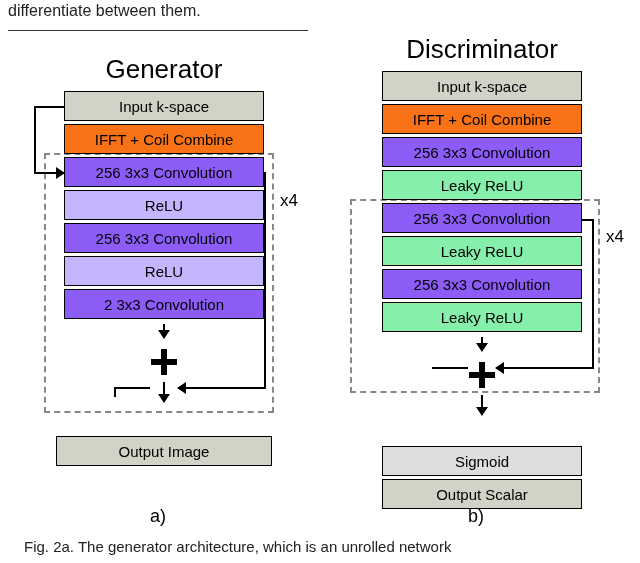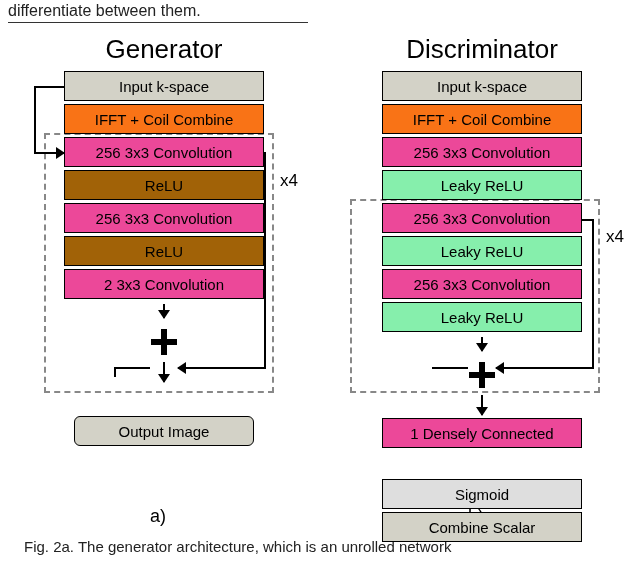--- a/index.html
+++ b/index.html
@@ -15,29 +15,29 @@
     height: 563px;
     position: relative;
     background: #fff;
   }
   .topline {
     position: absolute;
     left: 8px; top: 2px;
     font-size: 16px;
     color: #222;
     border-bottom: 1px solid #333;
-    padding-bottom: 2px;
+    padding-bottom: 10px;
     width: 300px;
   }
   .panel {
     position: absolute;
     top: 34px;
     width: 300px;
   }
-  .panel.left { left: 14px; }
+  .panel.left { left: 14px; margin-top: 20px; }
   .panel.right { left: 332px; }
   .title {
     text-align: center;
     font-size: 26px;
     margin-bottom: 6px;
     color: #000;
     font-weight: 500;
   }
   .stack {
     position: relative;
@@ -54,22 +54,22 @@
     align-items: center;
     justify-content: center;
     font-size: 15px;
     color: #000;
     position: relative;
     z-index: 2;
   }
   .c-grey   { background: #d3d2c7; }
   .c-lgrey  { background: #dedede; margin-top: 28px; }
   .c-purple { background: #f97316; }
-  .c-cyan   { background: #ec4899; }
-  .c-orange { background: #a16207; }
+  .c-cyan   { background: #8b5cf6; }
+  .c-orange { background: #c4b5fd; }
   .c-teal   { background: #86efac; }
 
   .dashed-box {
     position: absolute;
     border: 2px dashed #888;
     z-index: 1;
     pointer-events: none;
   }
   .x4-label {
     position: absolute;
@@ -161,21 +161,21 @@
       <div class="block c-cyan">256 3x3 Convolution</div>
       <div class="block c-orange">ReLU</div>
       <div class="block c-cyan">256 3x3 Convolution</div>
       <div class="block c-orange">ReLU</div>
       <div class="block c-cyan">2 3x3 Convolution</div>
 
       <div class="arrow-down" style="height:14px;margin-top:2px;"></div>
       <div class="plus"></div>
       <div class="arrow-down" style="height:20px;margin-top:-4px;"></div>
       <div class="output-gap"></div>
-      <div class="block c-grey" style="width:180px;border-radius:6px;">Output Image</div>
+      <div class="block c-grey" style="width:216px;">Output Image</div>
 
       <div class="dashed-box" style="left:30px; top:62px; width:230px; height:260px;"></div>
       <div class="x4-label" style="left:266px; top:100px;">x4</div>
 
       <div class="connector-line" style="left:20px; top:15px; width:30px; height:2px;"></div>
       <div class="connector-line" style="left:20px; top:15px; width:2px; height:66px;"></div>
       <div class="connector-line arrowhead-right" style="left:20px; top:81px; width:30px; height:2px;"></div>
 
       <div class="connector-line" style="left:250px; top:81px; width:2px; height:215px;"></div>
       <div class="connector-line arrowhead-left" style="left:164px; top:296px; width:88px; height:2px;"></div>
@@ -195,23 +195,22 @@
       <div class="block c-teal">Leaky ReLU</div>
       <div class="block c-cyan">256 3x3 Convolution</div>
       <div class="block c-teal">Leaky ReLU</div>
       <div class="block c-cyan">256 3x3 Convolution</div>
       <div class="block c-teal">Leaky ReLU</div>
 
       <div class="arrow-down" style="height:14px;margin-top:2px;"></div>
       <div class="plus"></div>
       <div class="arrow-down" style="height:20px;margin-top:-4px;"></div>
 
-      <div class="block c-cyan">1 Densely Connected</div>
       <div class="block c-lgrey">Sigmoid</div>
-      <div class="block c-grey">Combine Scalar</div>
+      <div class="block c-grey">Output Scalar</div>
 
       <div class="dashed-box" style="left:18px; top:128px; width:250px; height:194px;"></div>
       <div class="x4-label" style="left:274px; top:156px;">x4</div>
 
       <div class="connector-line" style="left:250px; top:148px; width:12px; height:2px;"></div>
       <div class="connector-line" style="left:260px; top:148px; width:2px; height:148px;"></div>
       <div class="connector-line arrowhead-left" style="left:164px; top:296px; width:98px; height:2px;"></div>
 
       <div class="connector-line" style="left:100px; top:296px; width:36px; height:2px;"></div>
     </div>

